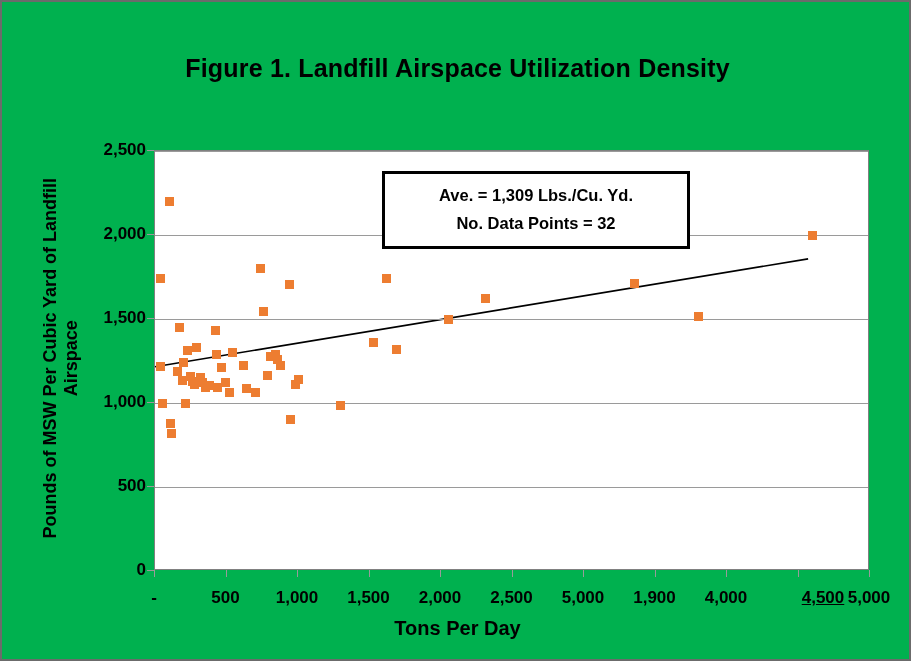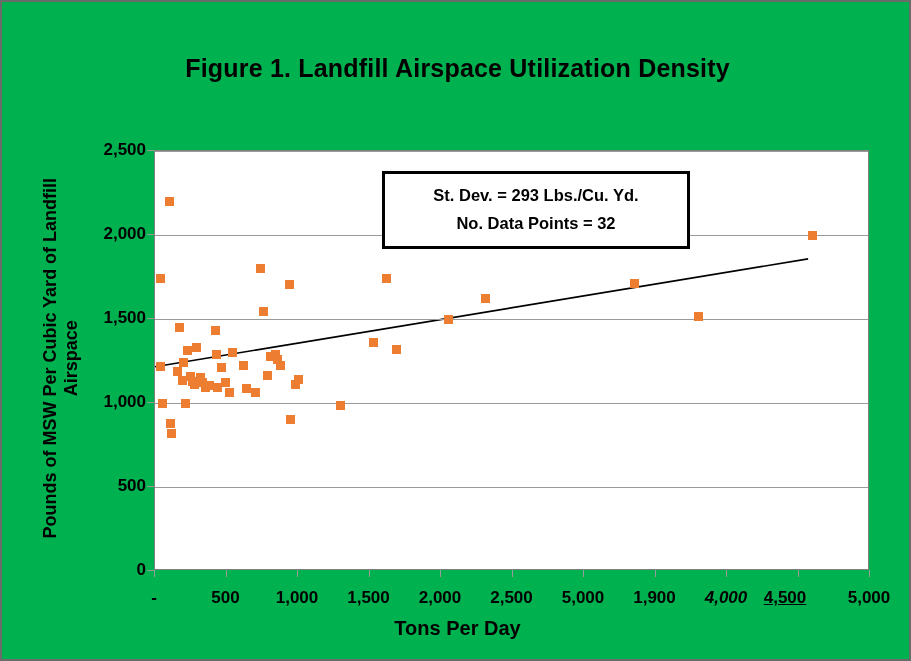--- a/index.html
+++ b/index.html
@@ -258,27 +258,27 @@
     </div>
   <div id="x-tick-labels">
       <div class="x-tick-label" style="left: 0px;">-</div>
       <div class="x-tick-label" style="left: 71.5px;">500</div>
       <div class="x-tick-label" style="left: 143px;">1,000</div>
       <div class="x-tick-label" style="left: 214.5px;">1,500</div>
       <div class="x-tick-label" style="left: 286px;">2,000</div>
       <div class="x-tick-label" style="left: 357.5px;">2,500</div>
       <div class="x-tick-label" style="left: 429px;">5,000</div>
       <div class="x-tick-label" style="left: 500.5px;">1,900</div>
-      <div class="x-tick-label" style="left: 572px; font-style: italic;">4,000</div>
-      <div class="x-tick-label" style="left: 631px; text-decoration: underline;">4,500</div>
+      <div class="x-tick-label" style="left: 572px;">4,000</div>
+      <div class="x-tick-label" style="left: 669px; text-decoration: underline;">4,500</div>
       <div class="x-tick-label" style="left: 715px;">5,000</div>
     </div>
 
   <div id="stats-box">
-    <div class="stat-line">St. Dev. = 293 Lbs./Cu. Yd.</div>
+    <div class="stat-line">Ave. = 1,309 Lbs./Cu. Yd.</div>
     <div class="stat-line">No. Data Points = 32</div>
   </div>
 
 <div class="y-tick-mark" style="top: 568px;"></div>
     <div class="y-tick-mark" style="top: 484px;"></div>
     <div class="y-tick-mark" style="top: 400px;"></div>
     <div class="y-tick-mark" style="top: 316px;"></div>
     <div class="y-tick-mark" style="top: 232px;"></div>
     <div class="y-tick-mark" style="top: 148px;"></div>
     <div class="x-tick-mark" style="left: 152px;"></div>

